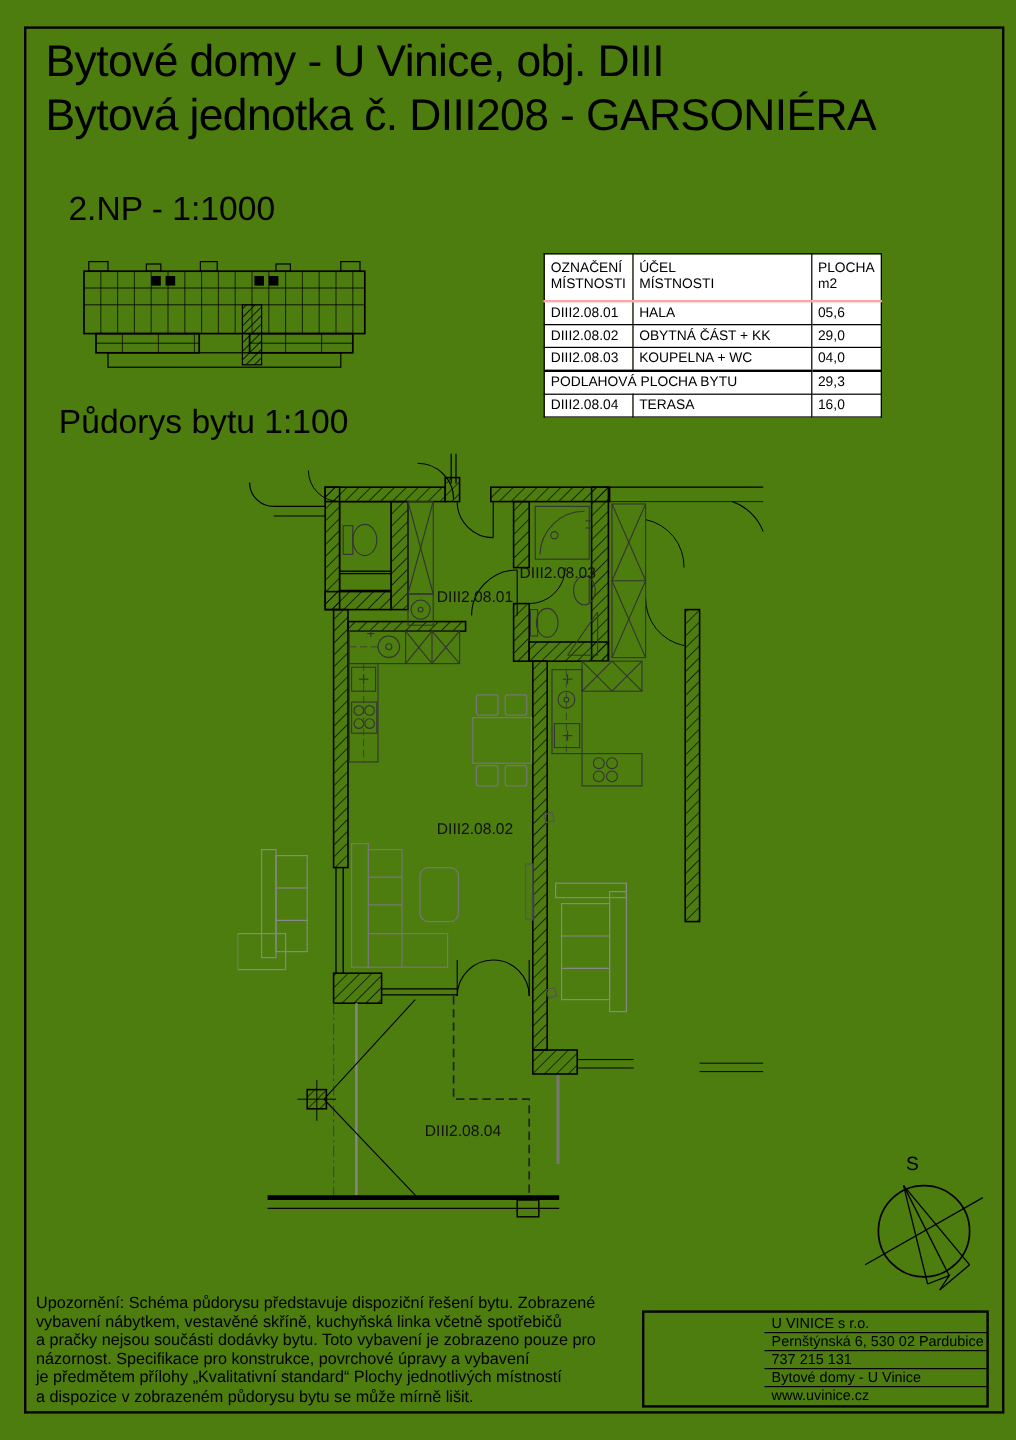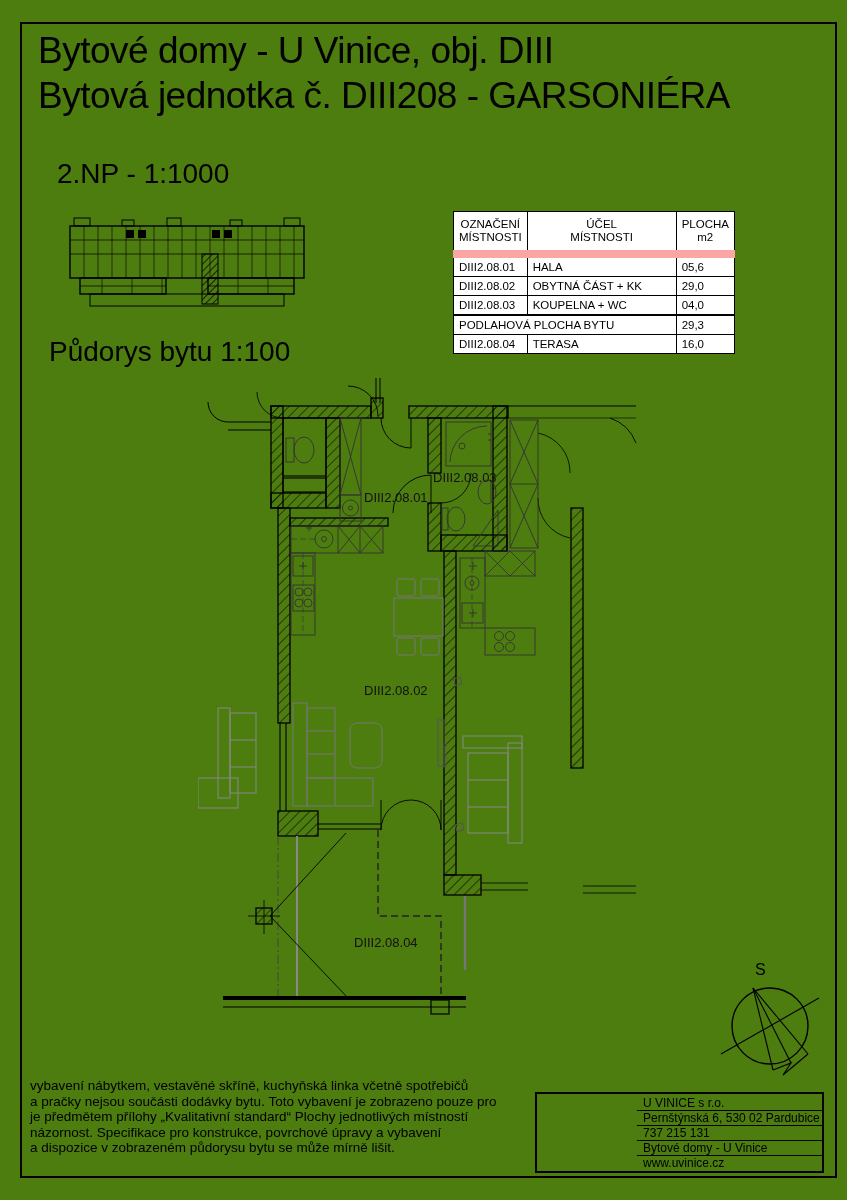--- a/index.html
+++ b/index.html
@@ -9,21 +9,21 @@
          border:2px solid #000;}
   .title{position:absolute;left:38px;top:28px;font-size:37px;line-height:45px;
          letter-spacing:-0.5px;white-space:nowrap;}
   .scale-label{position:absolute;font-size:28px;white-space:nowrap;}
   .lbl-np{left:57px;top:158px;text-align:right;}
   .lbl-plan{left:49px;top:336px;}
   
   .rooms{position:absolute;left:453px;top:211px;border-collapse:collapse;
          font-size:11.5px;line-height:13px;}
   .rooms td{border:1.5px solid #000;padding:2px 5px;vertical-align:middle;background:#fff;}
-  .rooms tr.hdr td{height:34px;border-bottom:8px solid #fca5a5;text-align:center;}
+  .rooms tr.hdr td{height:34px;border-bottom:2px solid #fca5a5;}
   .rooms tr.data td{height:14px;}
   .rooms tr.sum td{border-top:2.5px solid #000;margin-top:19px;}
   .c1{width:62px;} .c2{width:138px;} .c3{width:46px;}
   
   .plan{position:absolute;left:198px;top:378px;width:440px;height:700px;}
   .overview{position:absolute;left:62px;top:206px;width:250px;height:108px;}
   .compass{position:absolute;left:715px;top:958px;width:110px;height:122px;}
   
   .disclaimer{position:absolute;left:30px;top:1078px;font-size:13.5px;line-height:15.6px;}
   
@@ -363,24 +363,25 @@
     <g stroke="#000" stroke-width="1.1" fill="none">
       <line x1="6" y1="96" x2="104" y2="40"></line>
       <line x1="38" y1="30" x2="58" y2="112"></line>
       <line x1="38" y1="30" x2="76" y2="105"></line>
       <line x1="38" y1="30" x2="93" y2="96"></line>
       <polyline points="58,112 76,105 68,117 93,96"></polyline>
     </g>
   </svg>
 
   <div class="disclaimer">
+    <div>Upozornění: Schéma půdorysu představuje dispoziční řešení bytu. Zobrazené</div>
     <div>vybavení nábytkem, vestavěné skříně, kuchyňská linka včetně spotřebičů</div>
     <div>a pračky nejsou součásti dodávky bytu. Toto vybavení je zobrazeno pouze pro</div>
+    <div>názornost. Specifikace pro konstrukce, povrchové úpravy a vybavení</div>
     <div>je předmětem přílohy „Kvalitativní standard“ Plochy jednotlivých místností</div>
-    <div>názornost. Specifikace pro konstrukce, povrchové úpravy a vybavení</div>
     <div>a dispozice v zobrazeném půdorysu bytu se může mírně lišit.</div>
   </div>
 
   <div class="infobox">
     <div class="stamp"></div>
     <div class="rows">
       <div>U VINICE s r.o.</div>
       <div>Pernštýnská 6, 530 02 Pardubice</div>
       <div>737 215 131</div>
       <div>Bytové domy - U Vinice</div>

